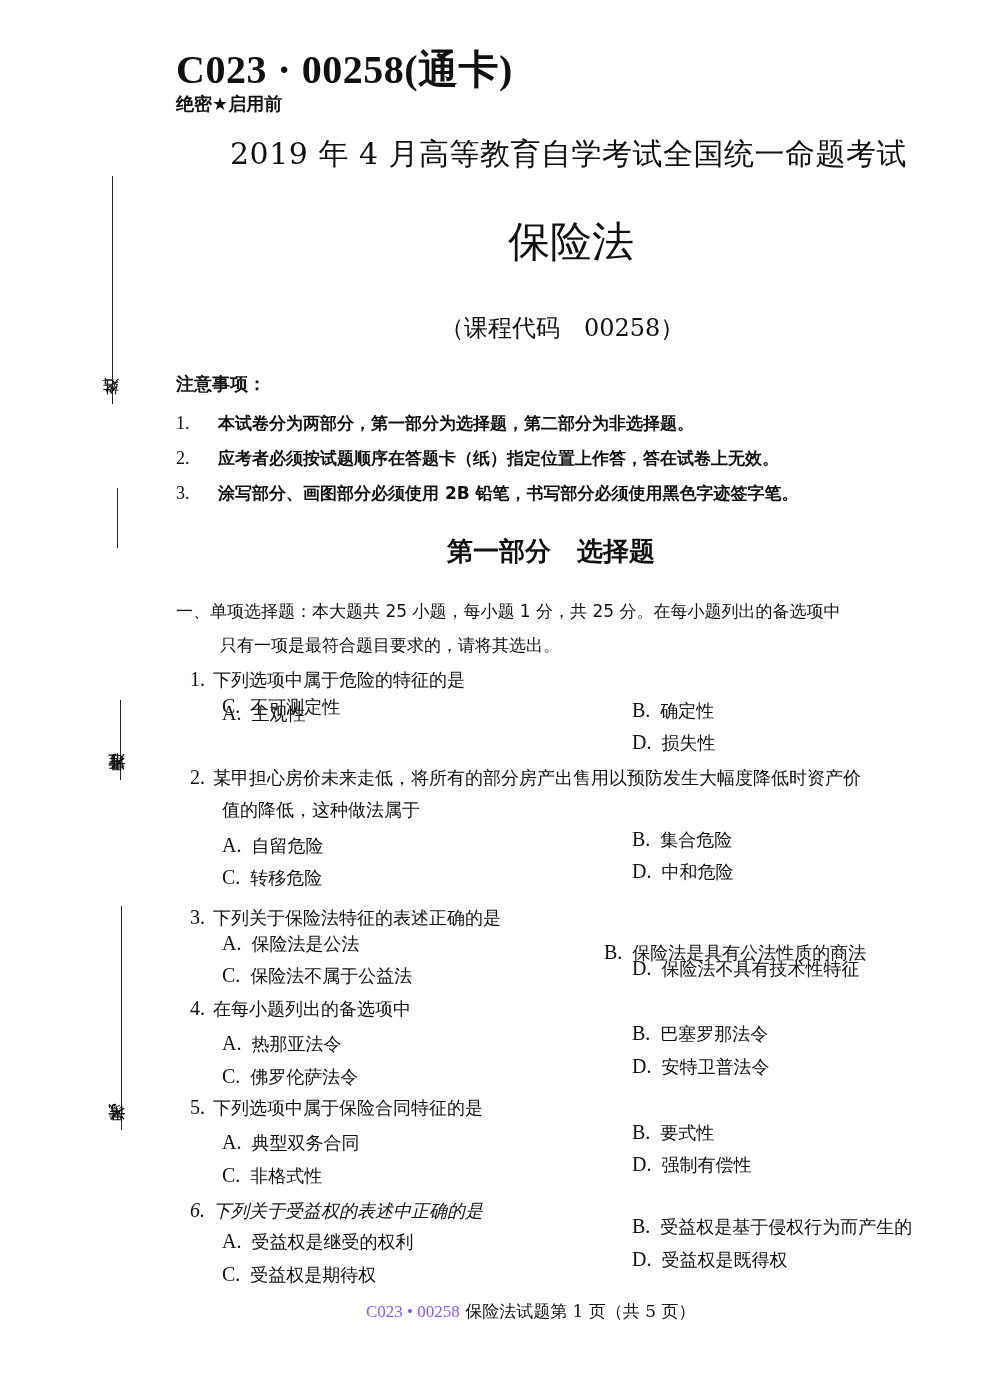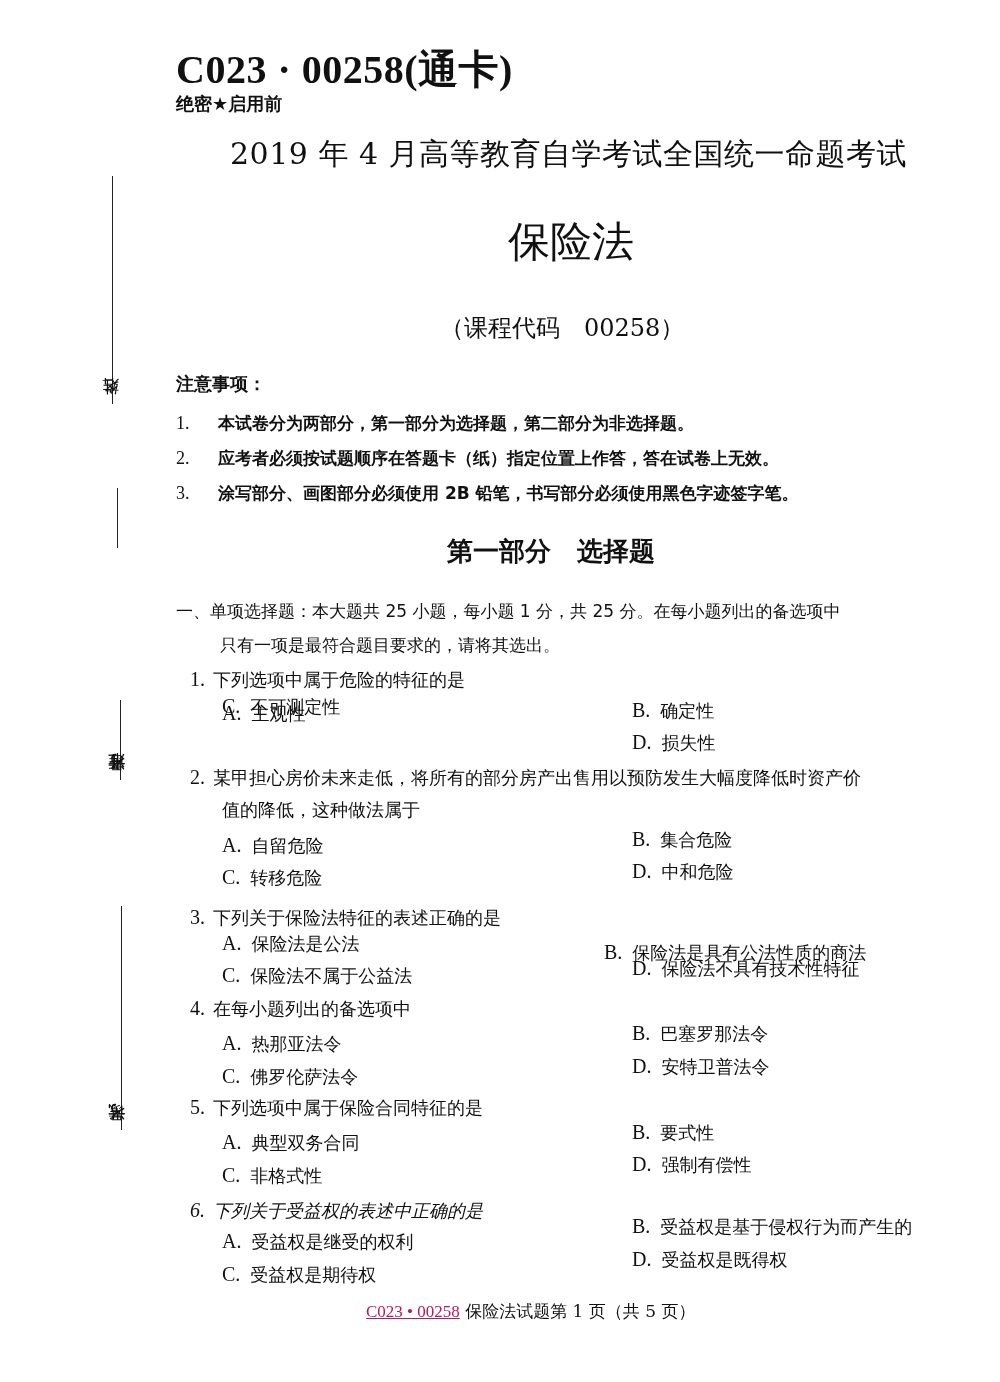--- a/index.html
+++ b/index.html
@@ -19,21 +19,21 @@
   .notice-item .n { display:inline-block; width:42px; font-family:"Liberation Serif",serif; font-weight:normal; font-size:18px; }
   .part-title { left:447px; top:534px; font-family:"DejaVu Sans",sans-serif; font-weight:bold; font-size:26px; white-space:nowrap; word-spacing:18px; }
   .section-line { left:176px; font-family:"DejaVu Sans",sans-serif; font-weight:normal; font-size:17px; white-space:nowrap; }
   .q { font-family:"DejaVu Sans",sans-serif; font-size:18px; white-space:nowrap; }
   .q .num { font-family:"Liberation Serif",serif; font-size:20px; margin-right:8px; }
   .opt { font-family:"DejaVu Sans",sans-serif; font-size:18px; white-space:nowrap; }
   .opt .lbl { font-family:"Liberation Serif",serif; font-size:20px; margin-right:10px; }
   .margin-line { background:#222; width:1px; }
   .margin-label { font-family:"DejaVu Sans",sans-serif; font-size:17px; writing-mode:vertical-rl; transform:rotate(180deg); }
   .footer { left:366px; top:1300px; font-size:17px; white-space:nowrap; }
-  .footer .fc { font-family:"Liberation Serif",serif; color:#be185d;text-decoration:underline; }
+  .footer .fc { font-family:"Liberation Serif",serif; color:#8b5cf6; }
 </style>
 </head>
 <body>
 
 <div class="abs code">C023 · 00258(通卡)</div>
 <div class="abs secret">绝密★启用前</div>
 <div class="abs exam-title">2019 年 4 月高等教育自学考试全国统一命题考试</div>
 <div class="abs subject">保险法</div>
 <div class="abs course-code">（课程代码　00258）</div>
 

